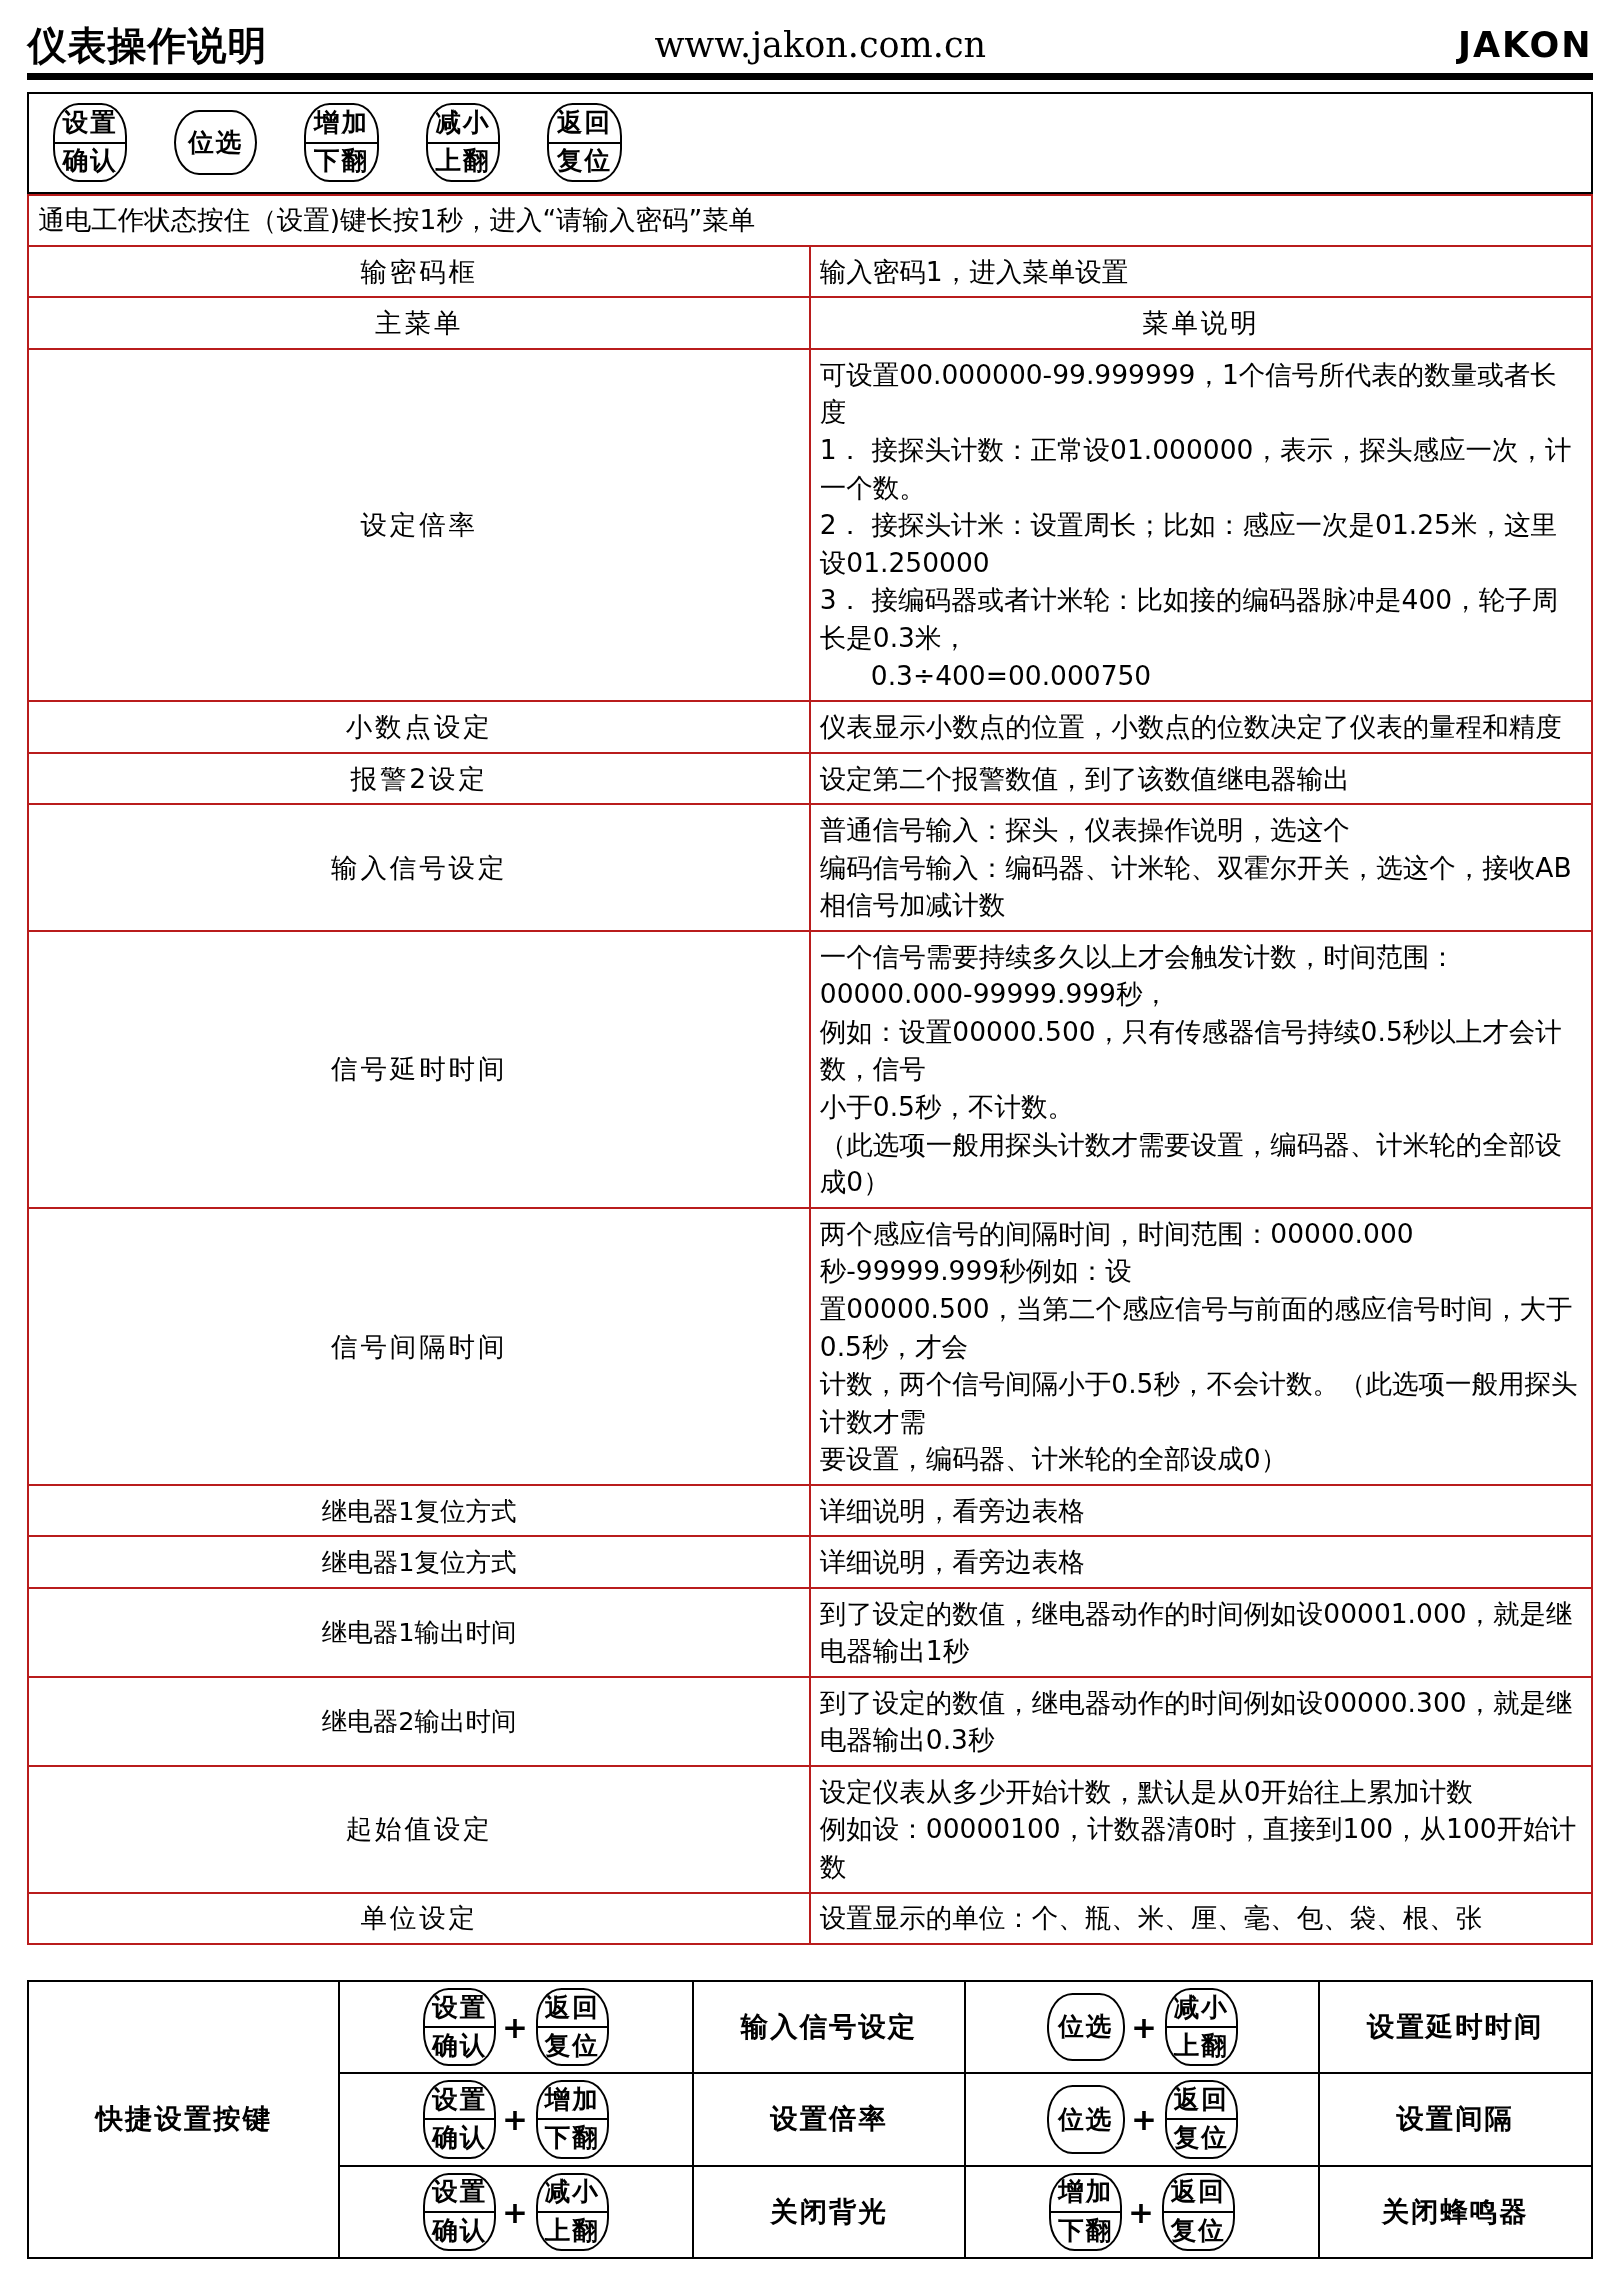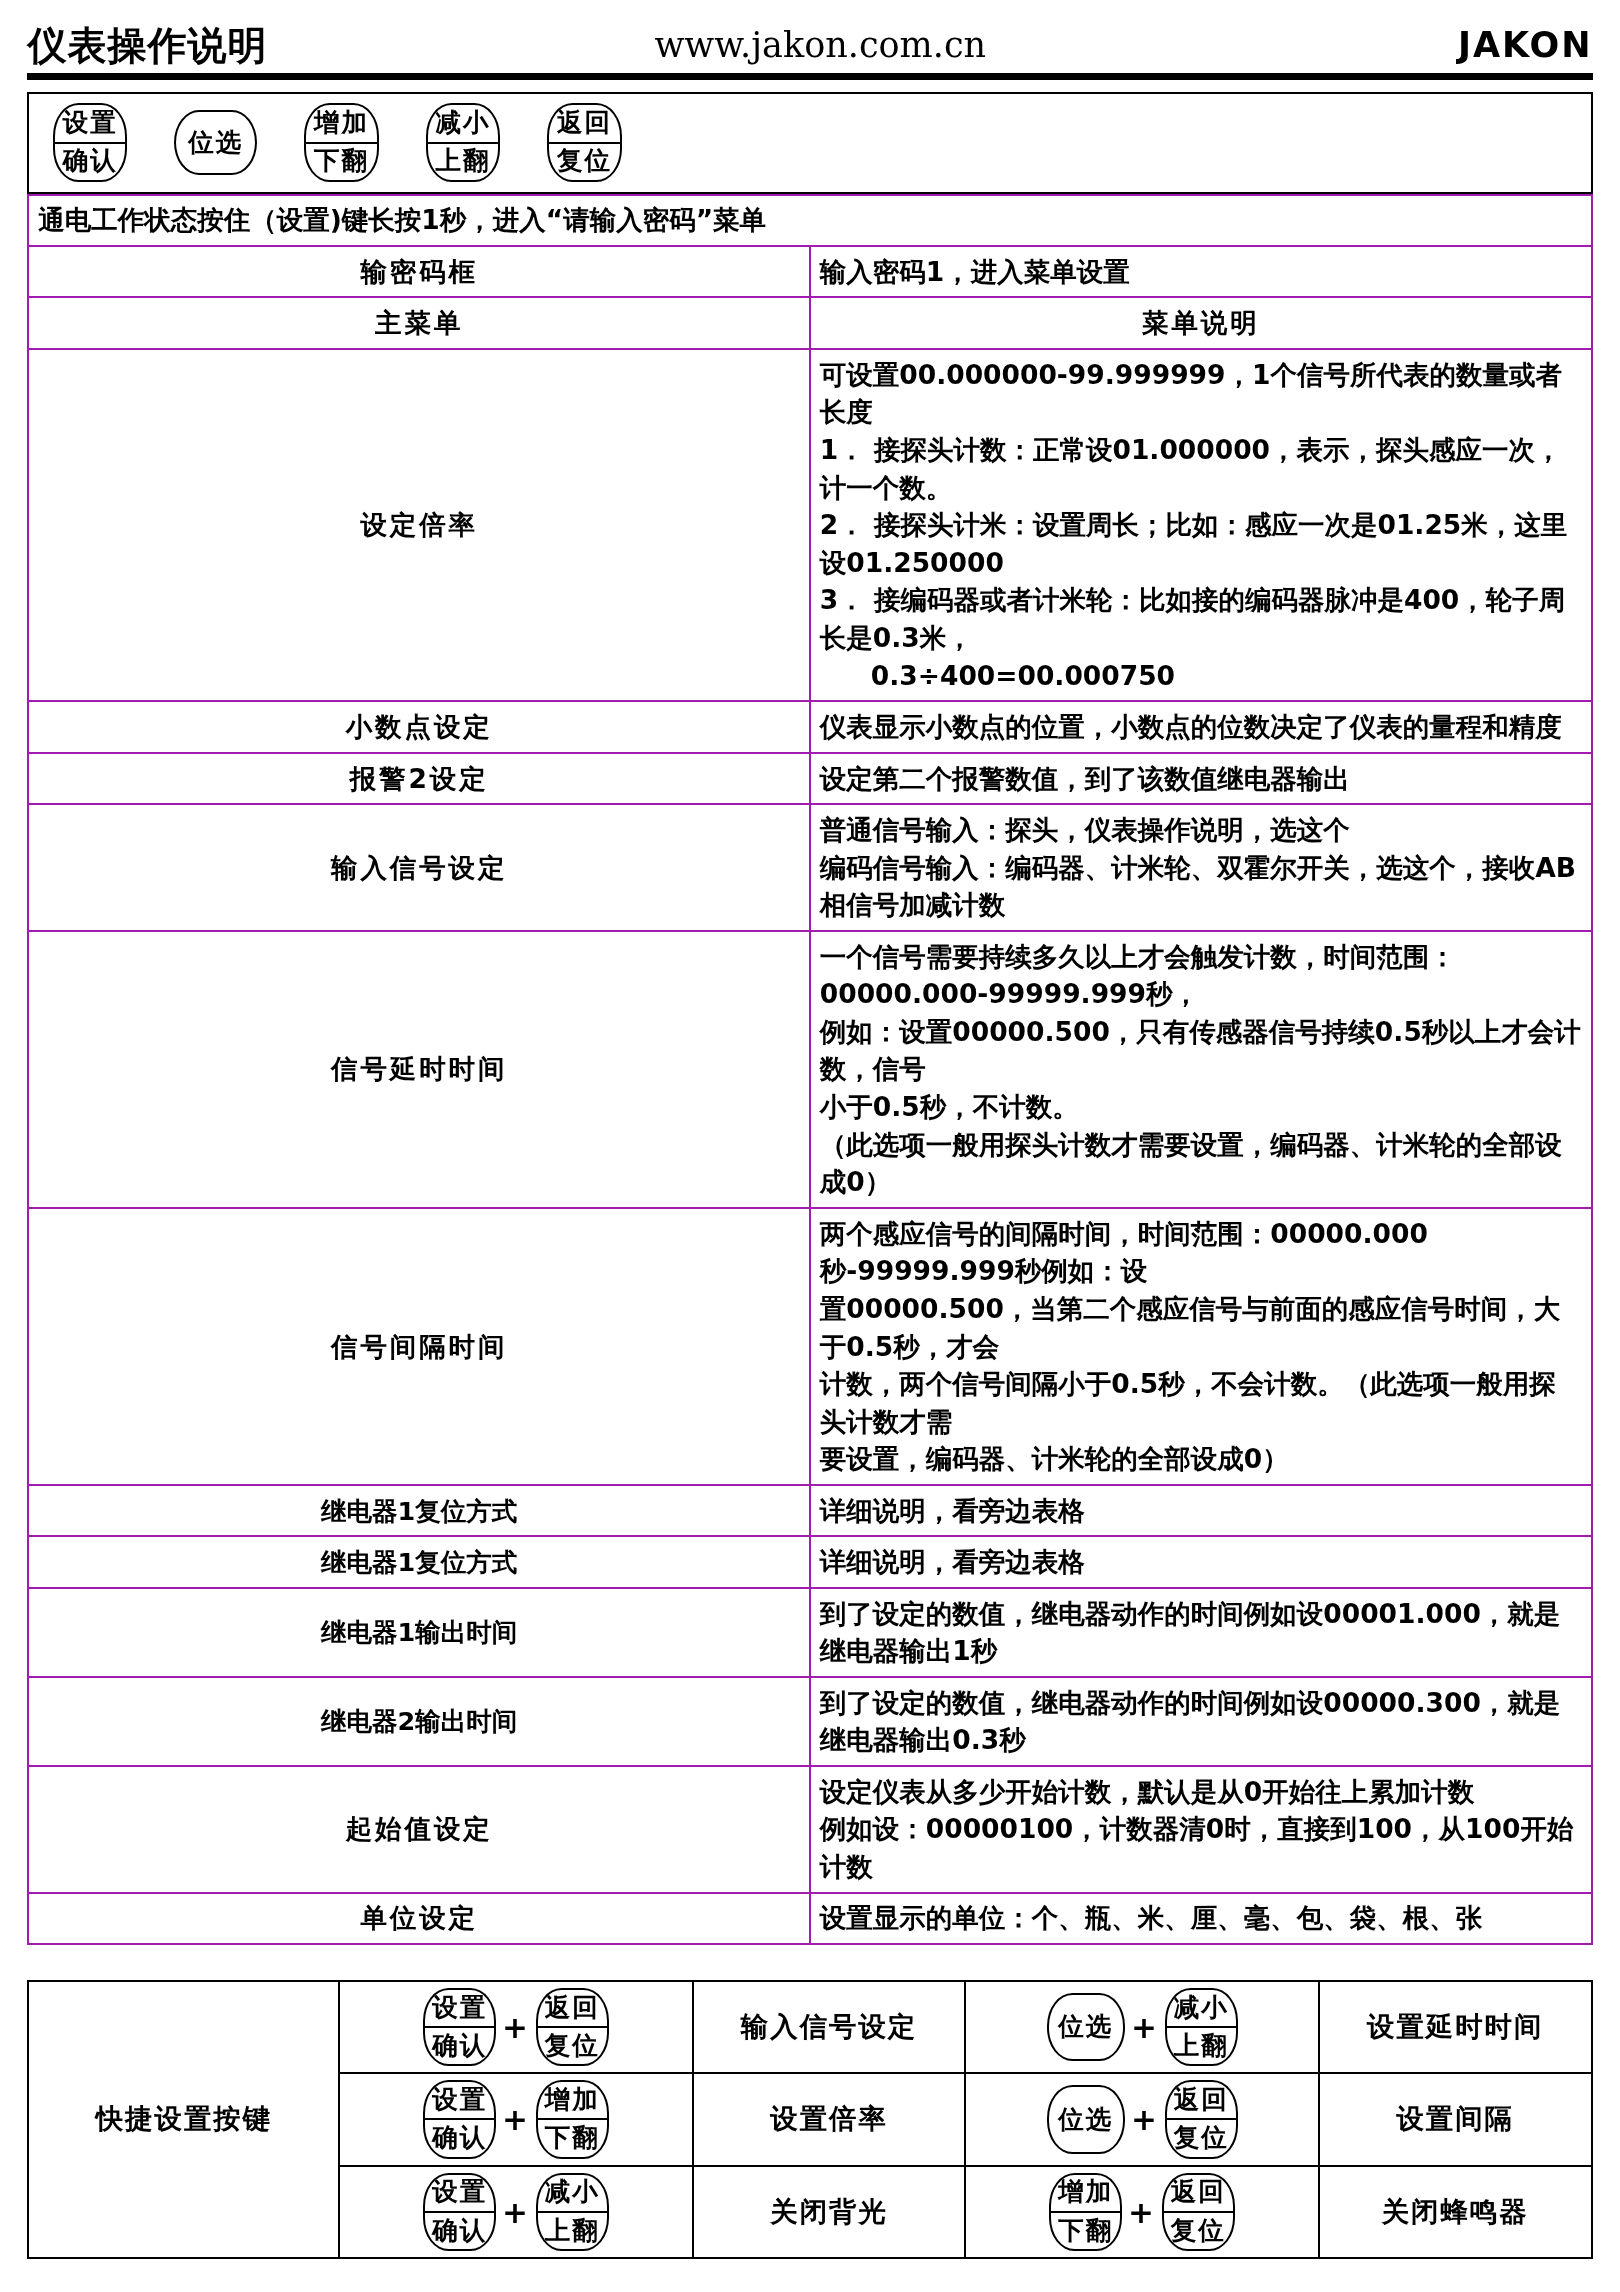--- a/index.html
+++ b/index.html
@@ -96,24 +96,24 @@
 
   
   table.main{
     border-collapse:collapse;
     width:100%;
     table-layout:fixed;
     border:2.9px solid #000;
     border-top:none;
   }
   table.main td{
-    border:2px solid #a21caf;
+    border:2px solid #b91c1c;
     padding:5.9px 8.8px;
     font-size:26.5px;
-    font-weight:bold;
+    font-weight:normal;
     line-height:1.42;
     vertical-align:middle;
   }
   td.lbl{
     width:292px;
     text-align:center;
     letter-spacing:2.9px;
     white-space:nowrap;
   }
   td.lbl.tight{ letter-spacing:0px; font-size:25.5px;border-radius:12px; }

